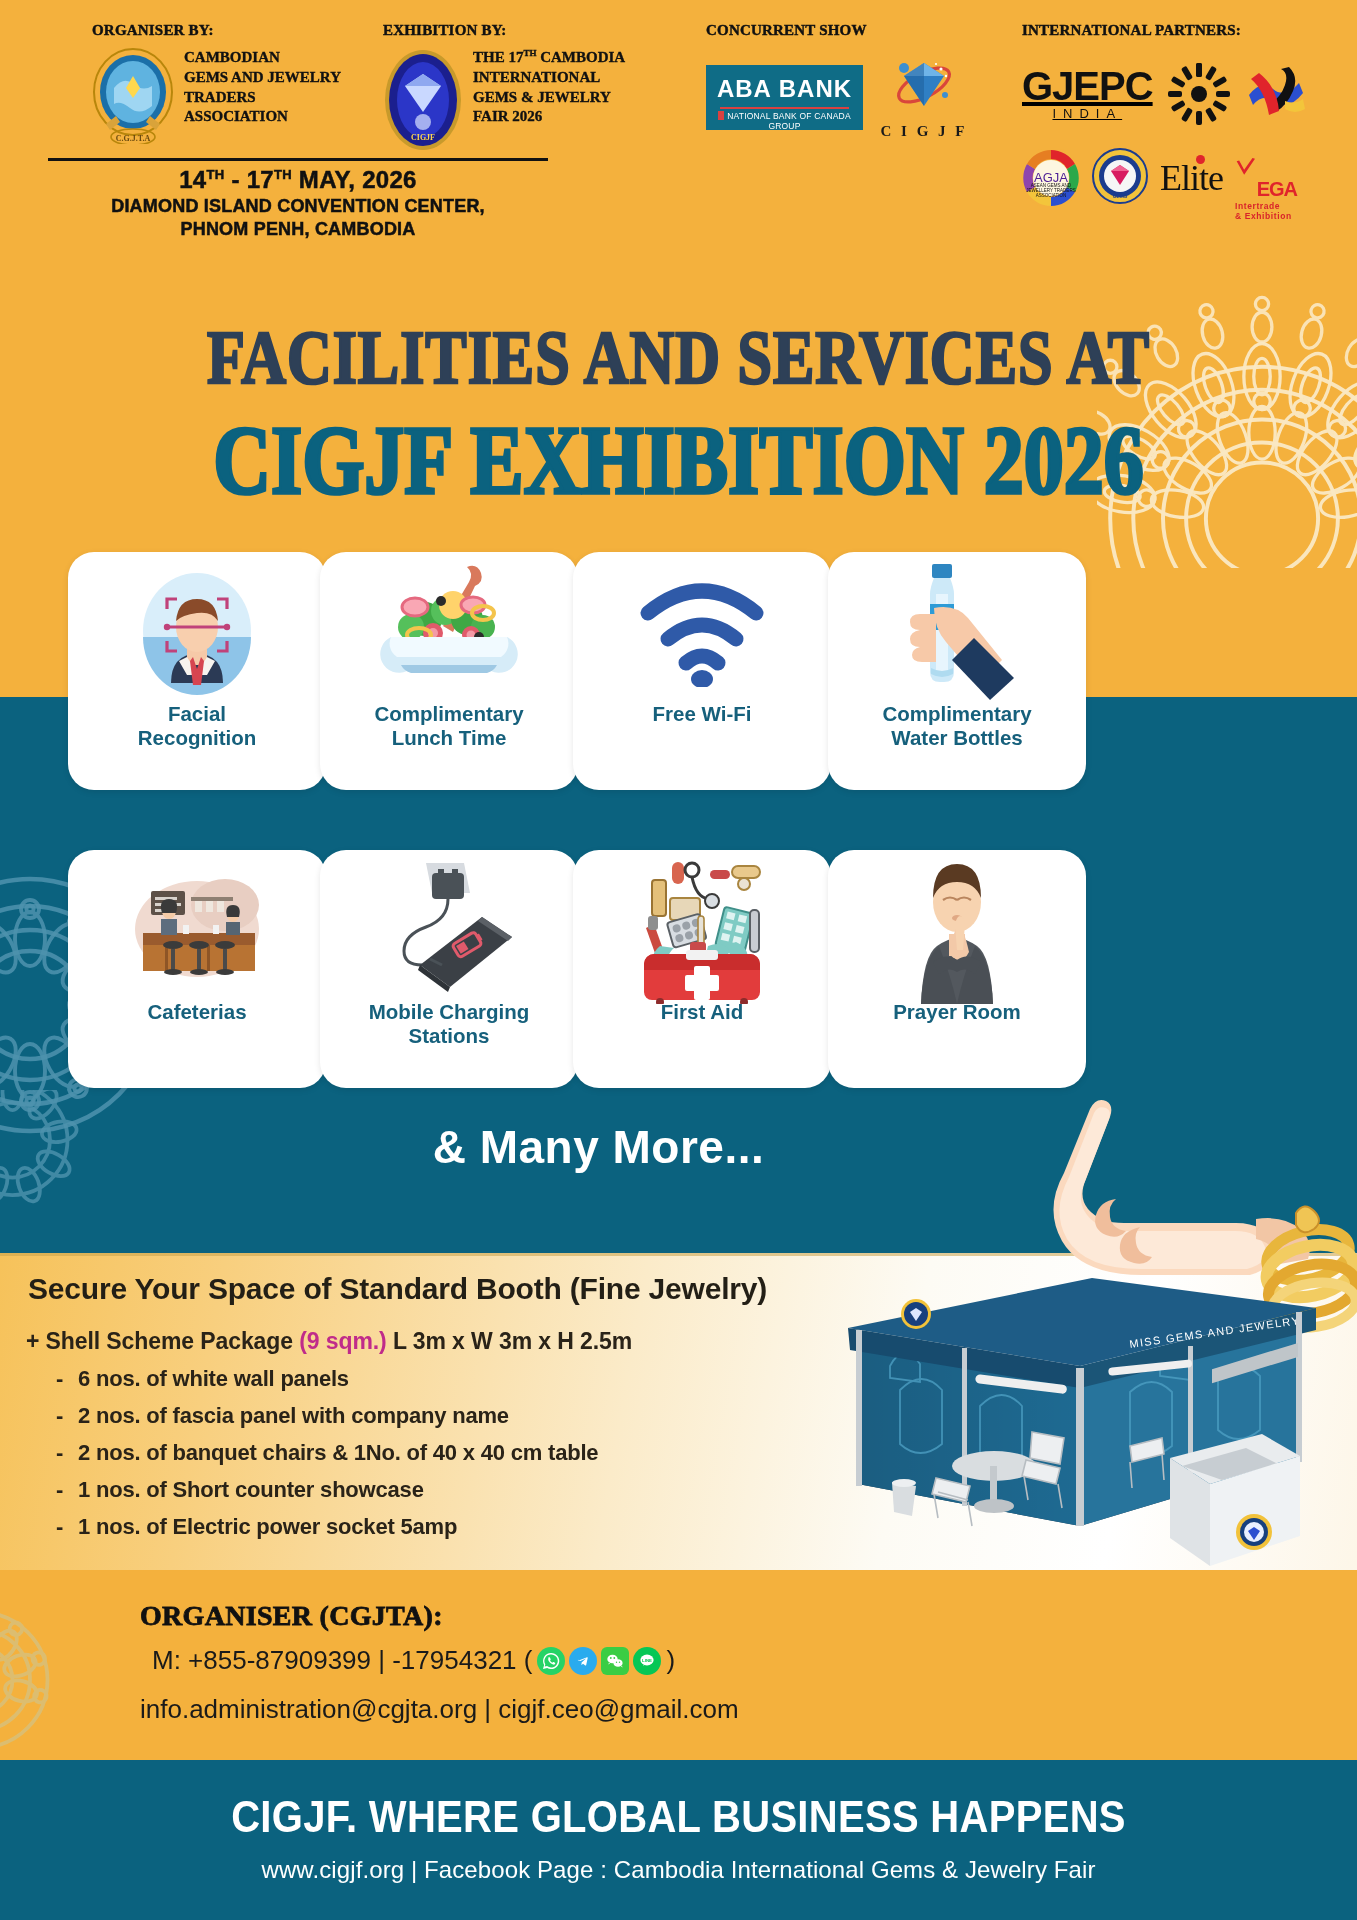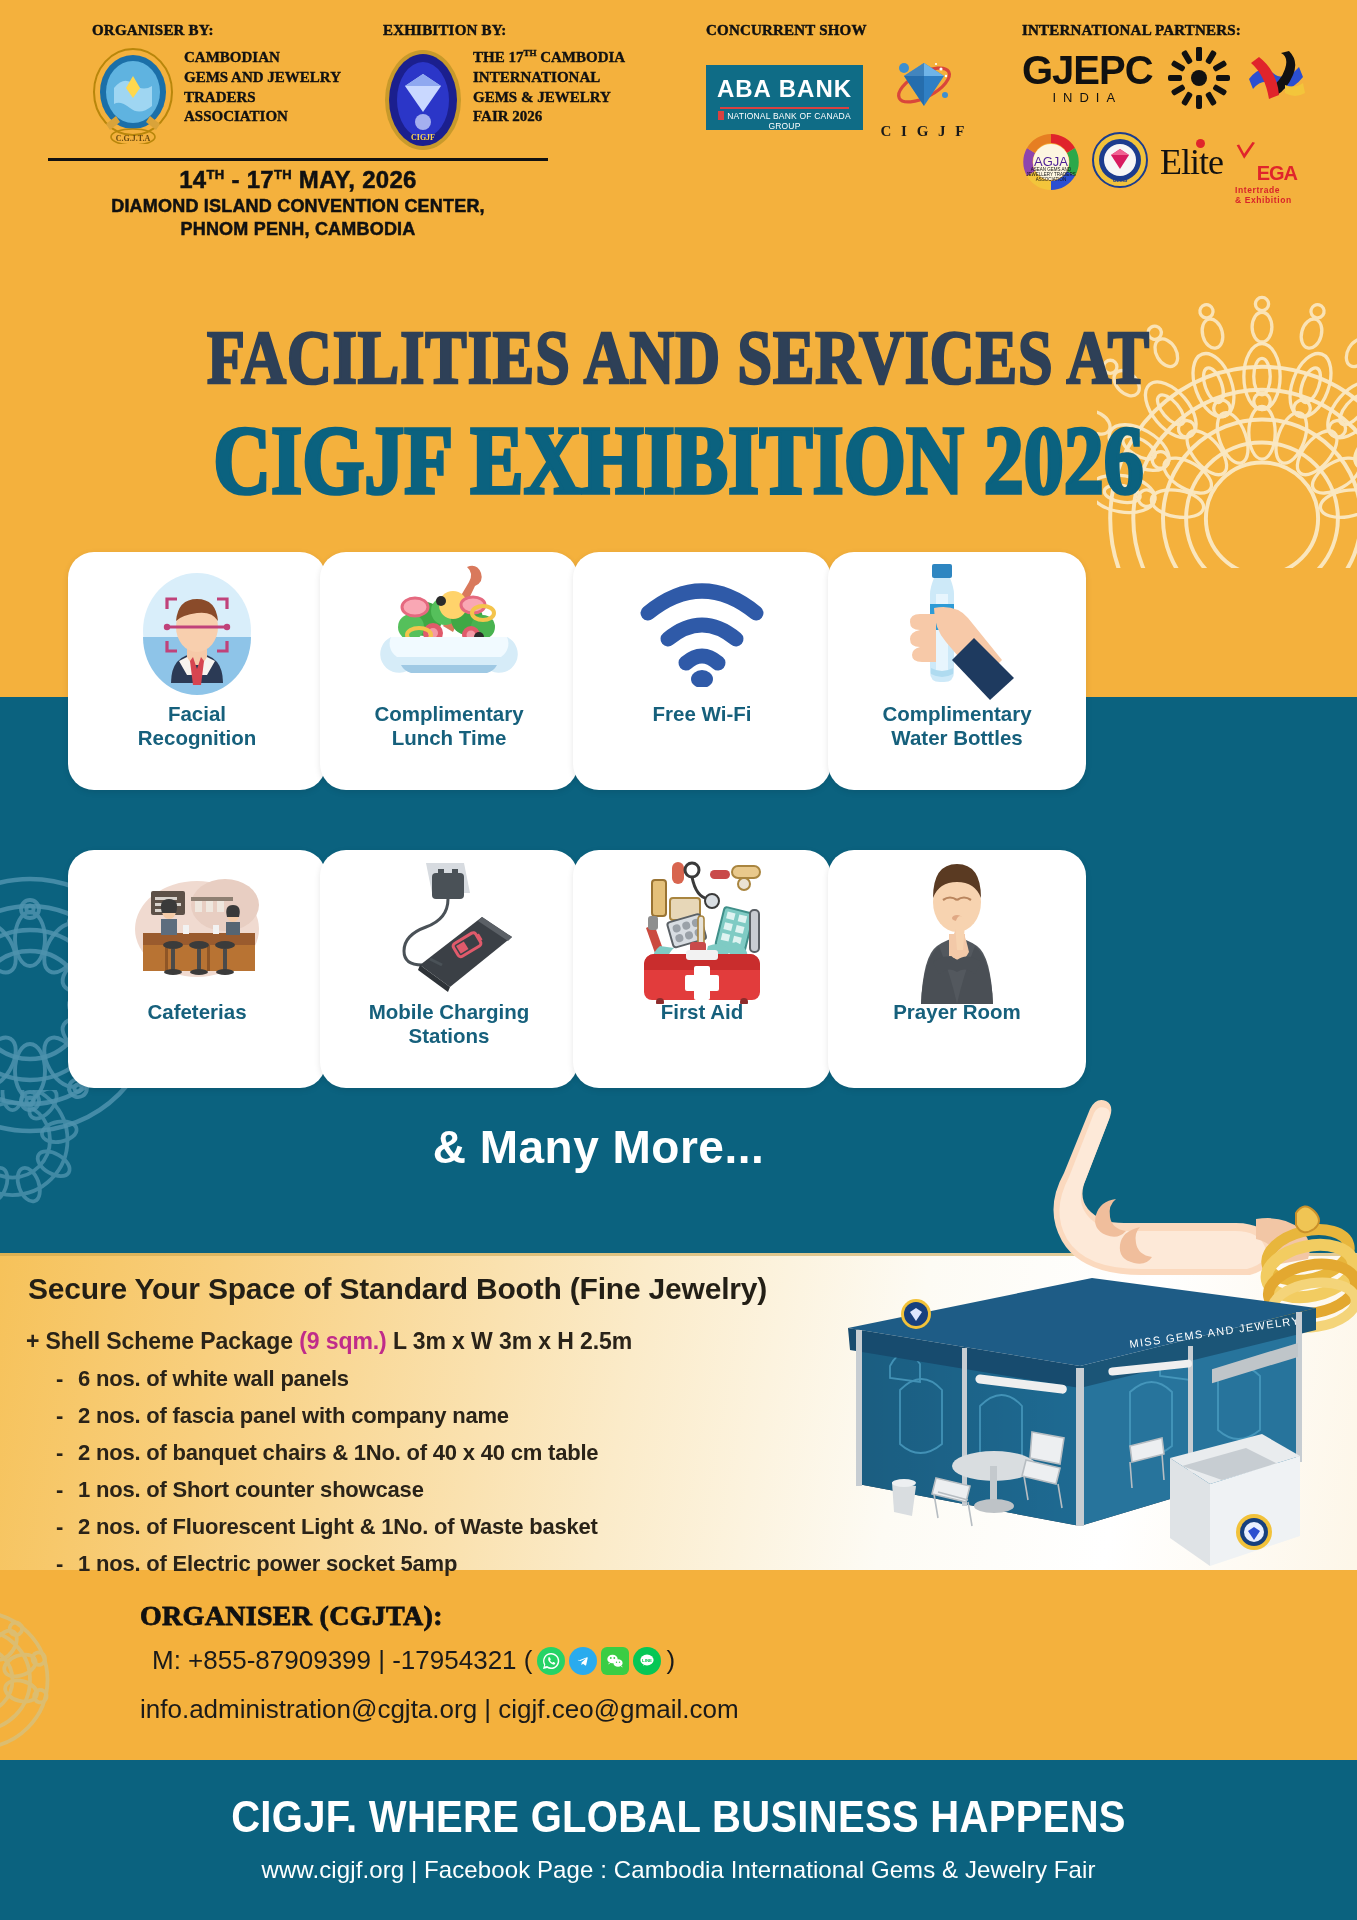--- a/index.html
+++ b/index.html
@@ -357,21 +357,21 @@
                 <circle cx="43" cy="9" r="1.1"></circle>
               </g>
           </svg>
           <div class="cap">C I G J F</div>
         </div>
       </div>
     </div>
 
     <div class="hdr-col" style="left:1022px; top:22px; width:320px;">
       <div class="hdr-label">INTERNATIONAL PARTNERS:</div>
-      <div class="gjepc-row" style="margin-top:8px;">
+      <div class="gjepc-row" style="margin-top:24px;text-decoration:underline;">
         <div>
           <div class="gjepc-word">GJEPC</div>
           <div class="gjepc-sub">INDIA</div>
         </div>
         <svg width="64" height="62" viewBox="0 0 64 62">
           <g fill="#111">
             <rect x="29" y="0" width="6" height="14" rx="2"></rect>
             <g id="gk">
                 <rect x="29" y="0" width="6" height="14" rx="2"></rect>
               </g>
@@ -747,21 +747,20 @@
 
   <div class="booth-head">Secure Your Space of Standard Booth (Fine Jewelry)</div>
   <div class="booth-pkg">
     <span>+ Shell Scheme Package </span><span class="sqm">(9 sqm.)</span><span class="dims"> L 3m x W 3m x H 2.5m</span>
   </div>
   <ul class="booth-list">
     <li>6 nos. of white wall panels</li>
     <li>2 nos. of fascia panel with company name</li>
     <li>2 nos. of banquet chairs &amp; 1No. of 40 x 40 cm table</li>
     <li>1 nos. of Short counter showcase</li>
-    <li>2 nos. of Fluorescent Light &amp; 1No. of Waste basket</li>
     <li>1 nos. of Electric power socket 5amp</li>
   </ul>
 
   <div class="boothimg">
     <svg width="520" height="300" viewBox="0 0 520 300">
 
       <path d="M28 214 L250 256 L470 190 L250 150z" fill="#2C3E50"></path>
 
       <path d="M30 78 L28 214 L250 256 L250 104z" fill="#1E6A92"></path>
       <path d="M30 78 L28 214 L250 256 L250 104z" fill="url(#lw)" opacity=".35"></path>

